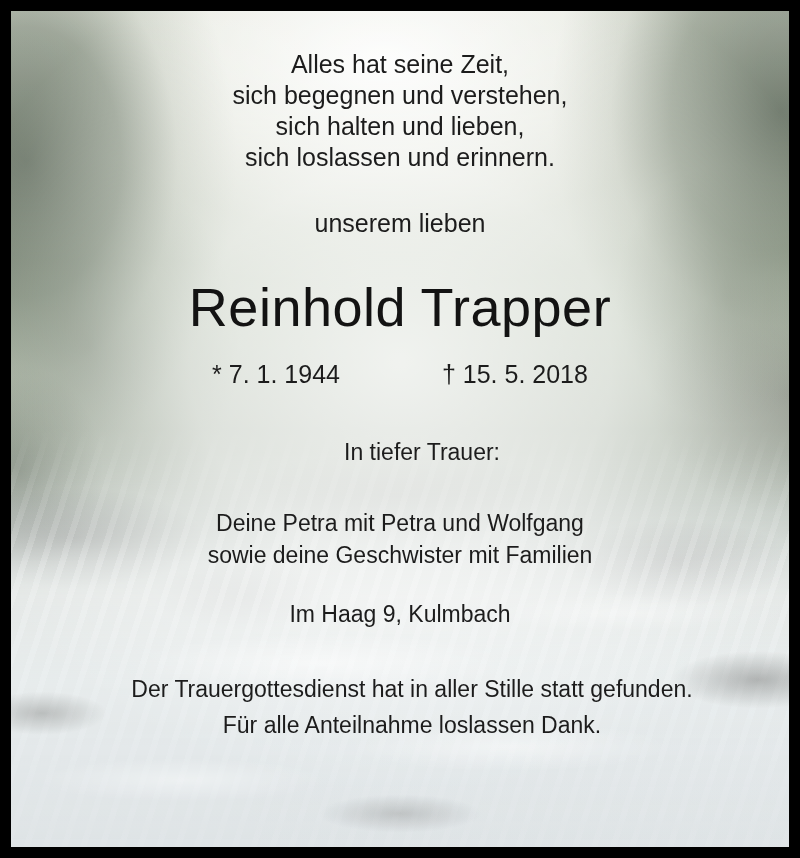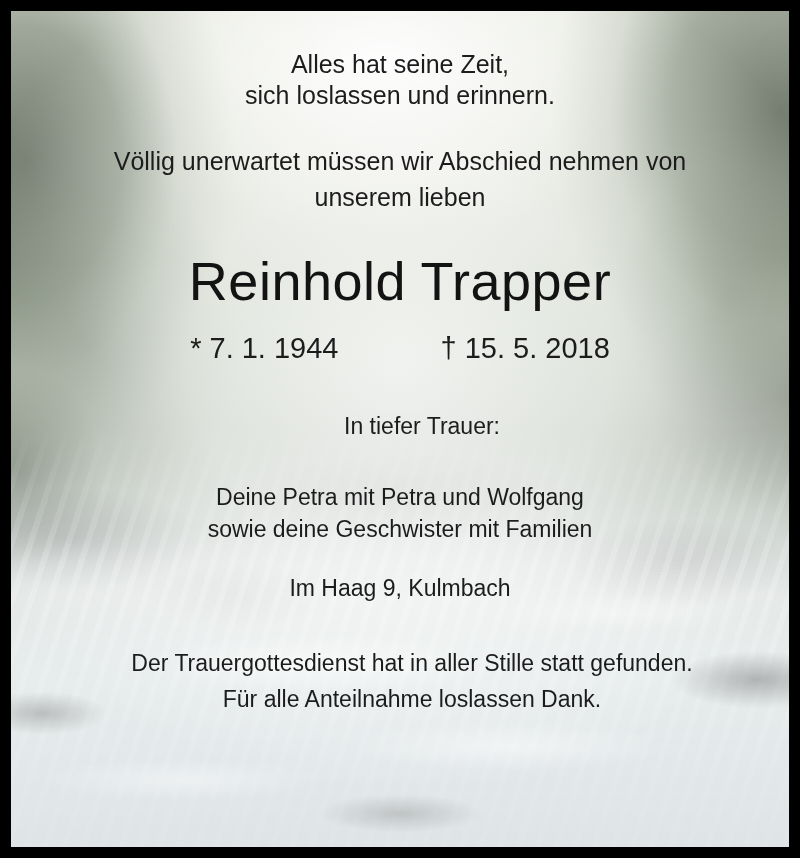--- a/index.html
+++ b/index.html
@@ -130,21 +130,21 @@
     font-size: 54px;
     line-height: 60px;
     font-weight: 400;
     letter-spacing: 0.5px;
     color: #131313;
     white-space: pre;
   }
 
   .dates {
     margin-top: 22px;
-    font-size: 29px;
+    font-size: 25px;
     line-height: 30px;
     display: flex;
     justify-content: center;
     gap: 102px;
     color: #1c1c1c;
   }
   .dates span { white-space: pre; }
 
   .mourning-label {
     margin-top: 48px;
@@ -191,25 +191,26 @@
     <div class="layer ph-water"></div>
     <div class="layer ph-foam"></div>
     <div class="layer ph-stones"></div>
     <div class="layer ph-wash"></div>
   </div>
 
   <div class="content">
 
     <div class="verse">
       <span class="l">Alles hat seine Zeit,</span>
+      <span class="l">sich begegnen und verstehen,</span>
+      <span class="l">sich halten und lieben,</span>
       <span class="l">sich loslassen und erinnern.</span>
     </div>
 
     <div class="intro">
-      <span class="l">Völlig unerwartet müssen wir Abschied nehmen von</span>
       <span class="l">unserem lieben</span>
     </div>
 
     <div class="name">Reinhold Trapper</div>
 
     <div class="dates">
       <span>* 7. 1. 1944</span>
       <span>† 15. 5. 2018</span>
     </div>
 

